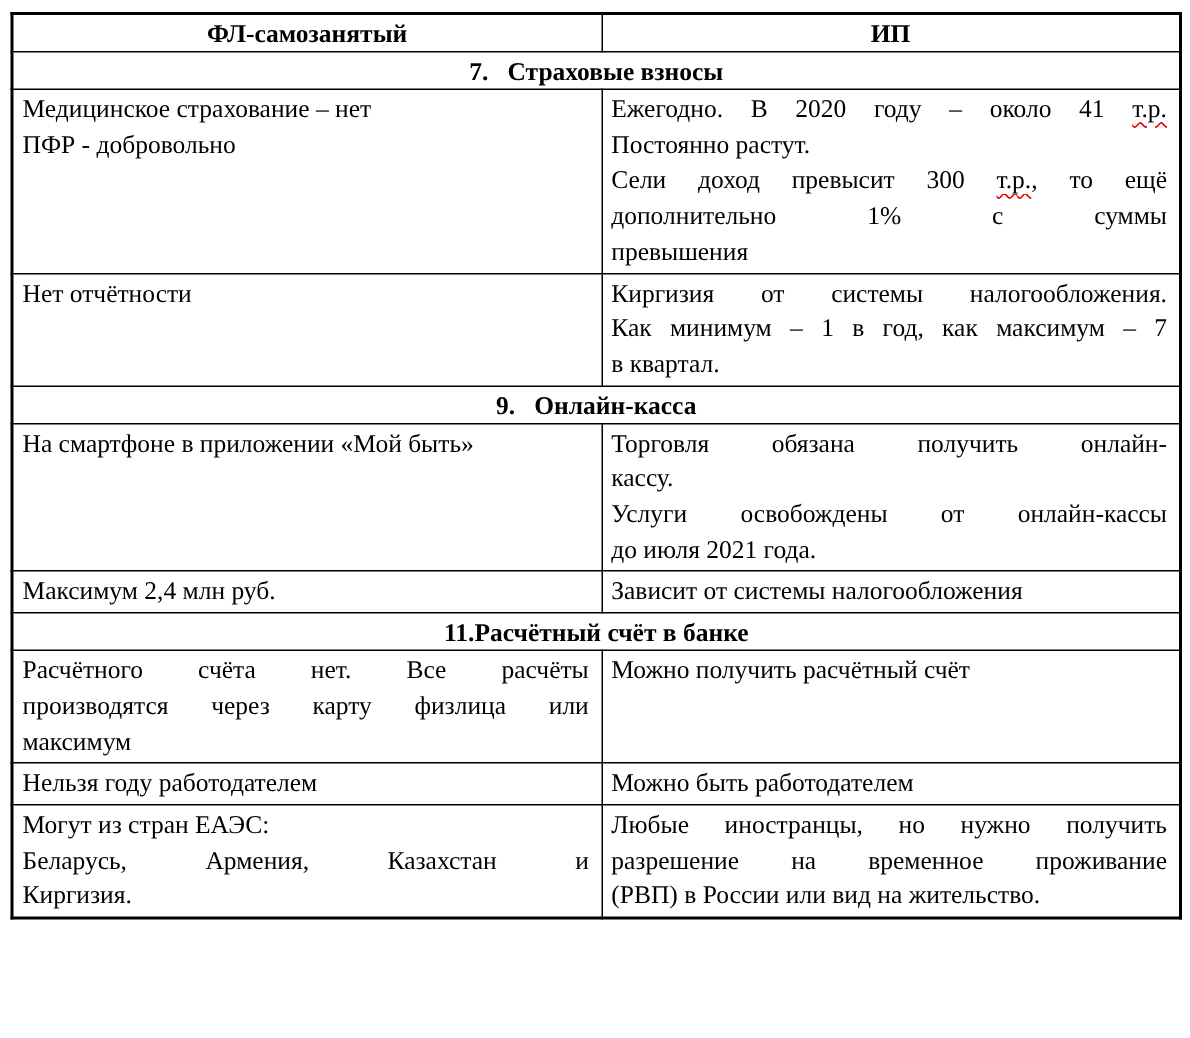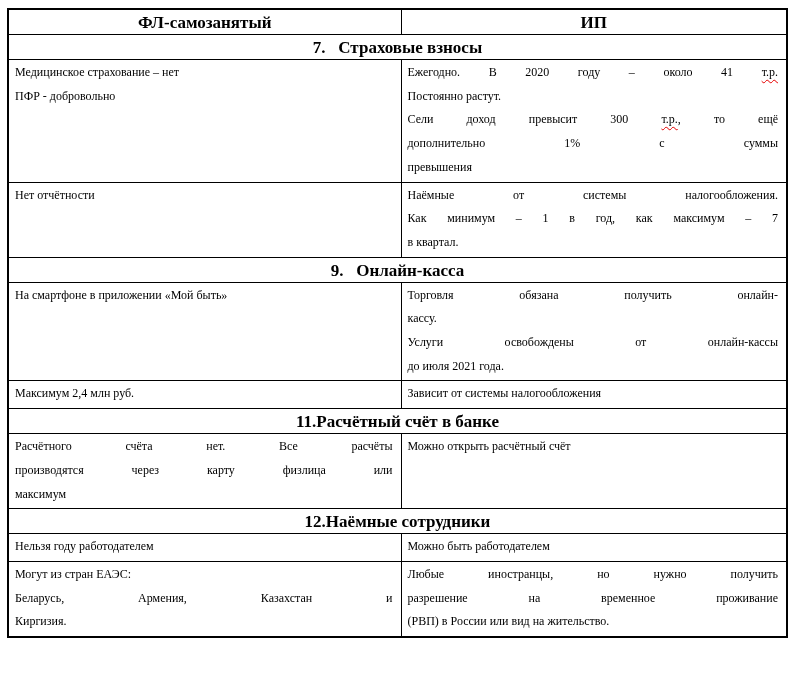--- a/index.html
+++ b/index.html
@@ -35,21 +35,21 @@
   tr.hdr td, tr.sec td {
     text-align: center;
     font-weight: bold;
     font-size: 17px;
     line-height: 23px;
     height: 23px;
     padding: 1px 4px 0 4px;
     white-space: pre-wrap;
   }
   td.cell {
-    font-size: 12px;
+    font-size: 17px;
     padding: 1px 8px 2px 6px;
   }
   .par { margin: 0; }
   .jl, .ll {
     line-height: 23.7px;
     min-height: 23.7px;
   }
   .jl {
     text-align: justify;
     text-align-last: justify;
@@ -108,21 +108,21 @@
     </tr>
 
     <tr class="row">
       <td class="cell">
         <div class="par">
               <div class="ll">Нет отчётности</div>
             </div>
       </td>
       <td class="cell">
         <div class="par">
-          <div class="jl">Наёмные от системы налогообложения.</div>
+          <div class="jl">Киргизия от системы налогообложения.</div>
           <div class="jl">Как минимум – 1 в год, как максимум – 7</div>
           <div class="ll">в квартал.</div>
         </div>
       </td>
     </tr>
 
     <tr class="sec">
       <td colspan="2">9.   Онлайн-касса</td>
     </tr>
     <tr class="row">
@@ -162,28 +162,25 @@
     <tr class="row">
       <td class="cell">
         <div class="par">
           <div class="jl">Расчётного счёта нет. Все расчёты</div>
           <div class="jl">производятся через карту физлица или</div>
           <div class="ll">максимум</div>
         </div>
       </td>
       <td class="cell">
         <div class="par">
-              <div class="ll">Можно открыть расчётный счёт</div>
-            </div>
-      </td>
-    </tr>
-
-    <tr class="sec">
-      <td colspan="2">12.Наёмные сотрудники</td>
-    </tr>
+              <div class="ll">Можно получить расчётный счёт</div>
+            </div>
+      </td>
+    </tr>
+
     <tr class="row">
       <td class="cell">
         <div class="par">
               <div class="ll">Нельзя году работодателем</div>
             </div>
       </td>
       <td class="cell">
         <div class="par">
               <div class="ll">Можно быть работодателем</div>
             </div>

